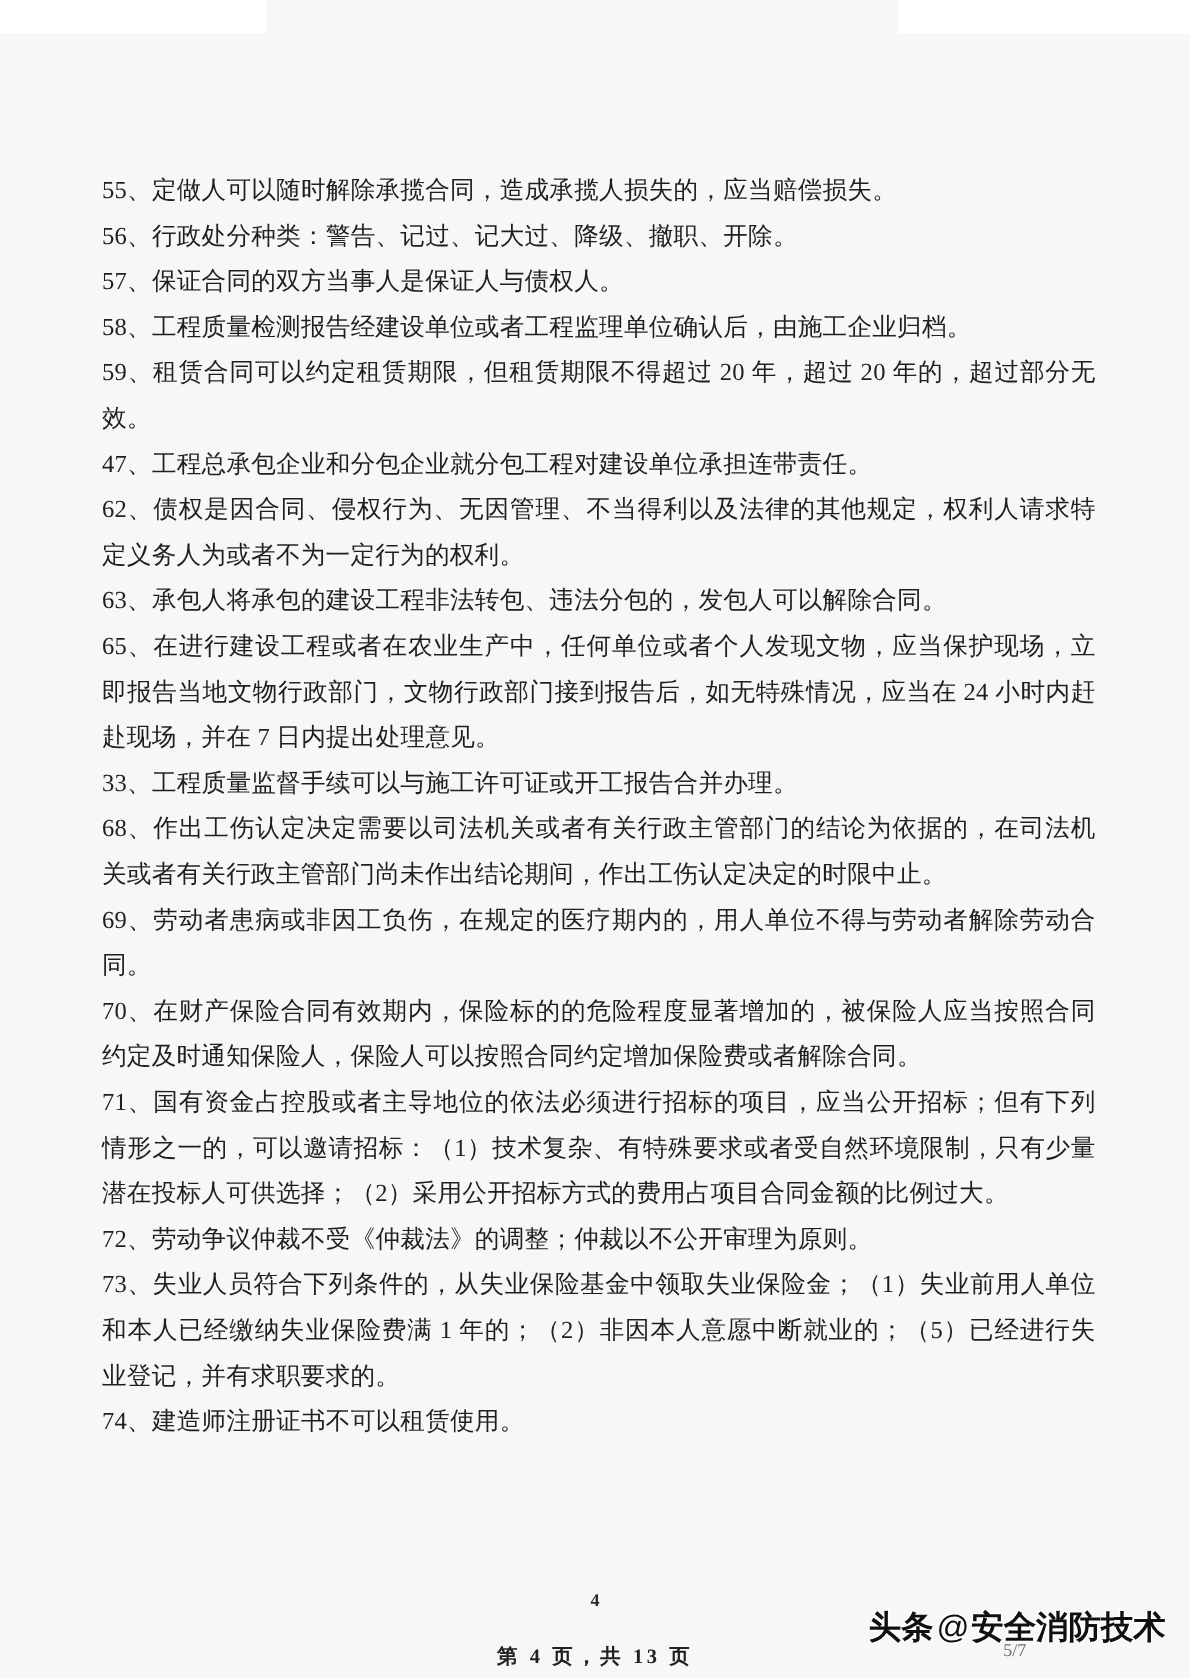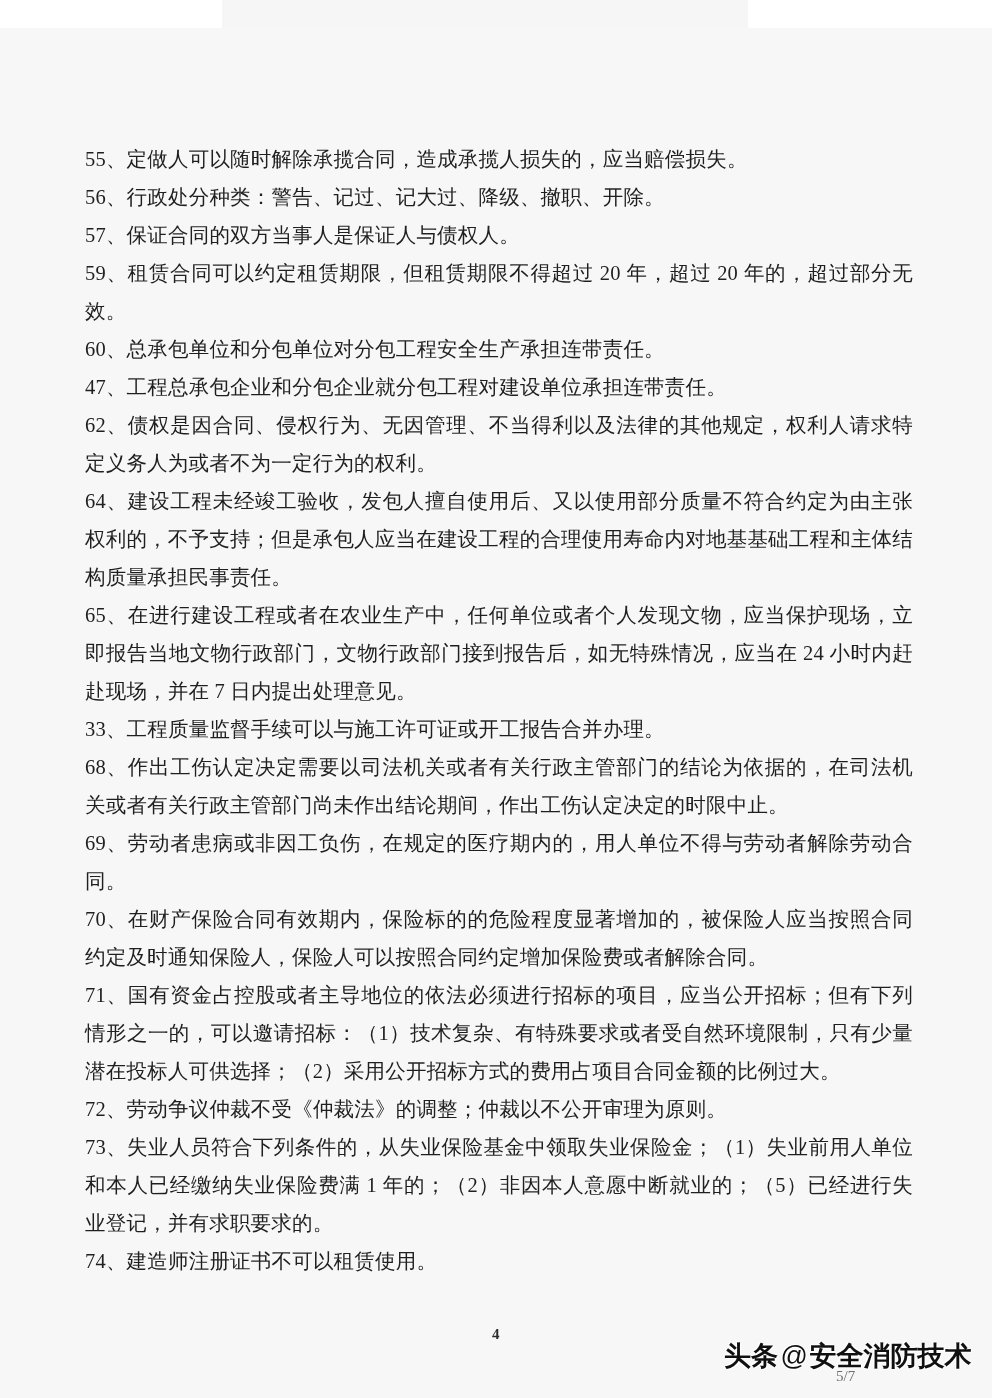--- a/index.html
+++ b/index.html
@@ -130,37 +130,38 @@
 <div id="top-band">
   <div class="band-inner"></div>
 </div>
 
 <div id="page">
 
   <div id="content">
     <p class="para">55、定做人可以随时解除承揽合同，造成承揽人损失的，应当赔偿损失。</p>
     <p class="para">56、行政处分种类：警告、记过、记大过、降级、撤职、开除。</p>
     <p class="para">57、保证合同的双方当事人是保证人与债权人。</p>
+    <p class="para">58、工程质量检测报告经建设单位或者工程监理单位确认后，由施工企业归档。</p>
     <p class="para">59、租赁合同可以约定租赁期限，但租赁期限不得超过 20 年，超过 20 年的，超过部分无效。</p>
-    <p class="para">60、总承包单位和分包单位对分包工程安全生产承担连带责任。</p>
     <p class="para">47、工程总承包企业和分包企业就分包工程对建设单位承担连带责任。</p>
     <p class="para">62、债权是因合同、侵权行为、无因管理、不当得利以及法律的其他规定，权利人请求特定义务人为或者不为一定行为的权利。</p>
-    <p class="para">64、建设工程未经竣工验收，发包人擅自使用后、又以使用部分质量不符合约定为由主张权利的，不予支持；但是承包人应当在建设工程的合理使用寿命内对地基基础工程和主体结构质量承担民事责任。</p>
+    <p class="para">63、承包人将承包的建设工程非法转包、违法分包的，发包人可以解除合同。</p>
     <p class="para">65、在进行建设工程或者在农业生产中，任何单位或者个人发现文物，应当保护现场，立即报告当地文物行政部门，文物行政部门接到报告后，如无特殊情况，应当在 24 小时内赶赴现场，并在 7 日内提出处理意见。</p>
     <p class="para">33、工程质量监督手续可以与施工许可证或开工报告合并办理。</p>
     <p class="para">68、作出工伤认定决定需要以司法机关或者有关行政主管部门的结论为依据的，在司法机关或者有关行政主管部门尚未作出结论期间，作出工伤认定决定的时限中止。</p>
     <p class="para">69、劳动者患病或非因工负伤，在规定的医疗期内的，用人单位不得与劳动者解除劳动合同。</p>
     <p class="para">70、在财产保险合同有效期内，保险标的的危险程度显著增加的，被保险人应当按照合同约定及时通知保险人，保险人可以按照合同约定增加保险费或者解除合同。</p>
     <p class="para">71、国有资金占控股或者主导地位的依法必须进行招标的项目，应当公开招标；但有下列情形之一的，可以邀请招标：（1）技术复杂、有特殊要求或者受自然环境限制，只有少量潜在投标人可供选择；（2）采用公开招标方式的费用占项目合同金额的比例过大。</p>
     <p class="para">72、劳动争议仲裁不受《仲裁法》的调整；仲裁以不公开审理为原则。</p>
     <p class="para">73、失业人员符合下列条件的，从失业保险基金中领取失业保险金；（1）失业前用人单位和本人已经缴纳失业保险费满 1 年的；（2）非因本人意愿中断就业的；（5）已经进行失业登记，并有求职要求的。</p>
     <p class="para">74、建造师注册证书不可以租赁使用。</p>
   </div>
 
   <div id="footer">
     <div id="page-number-top">4</div>
+    <div id="page-footer-line">第 4 页，共 13 页</div>
   </div>
 
 </div>
 
 <div id="watermark"><span>头条</span><span class="wm-at">@</span><span>安全消防技术</span></div>
 
 <div id="frag-number">5/7</div>
 
 </body></html>

